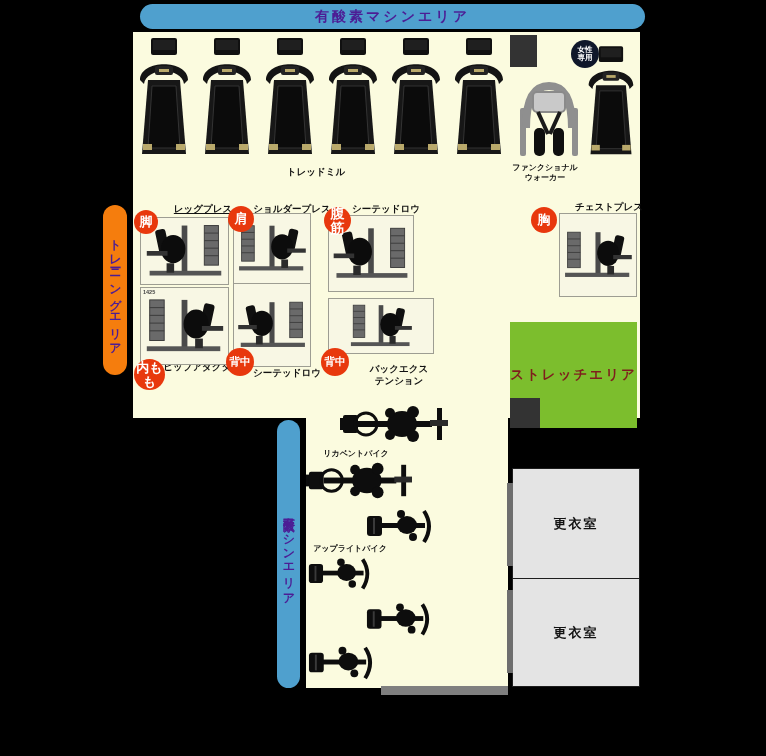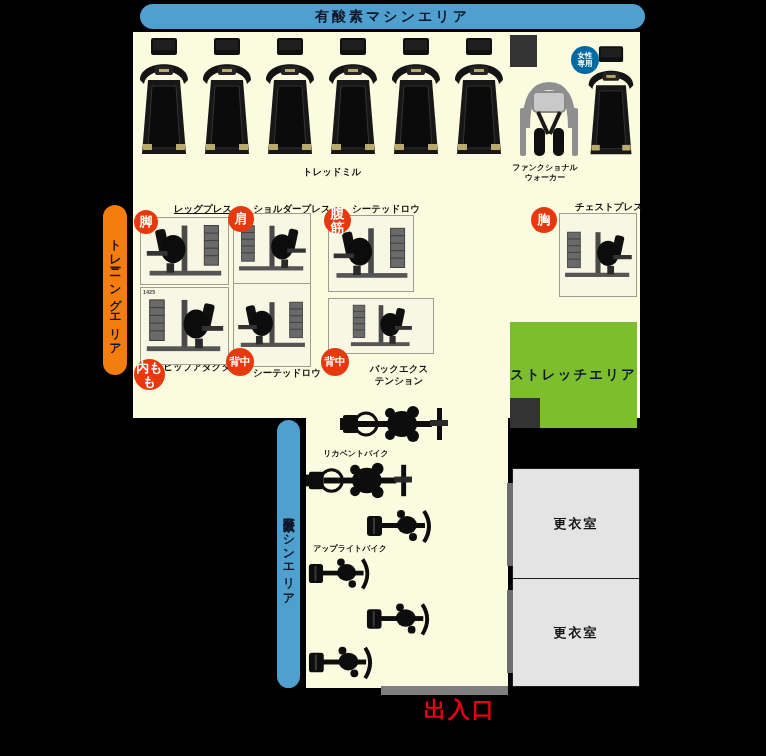--- a/index.html
+++ b/index.html
@@ -1,36 +1,36 @@
 <!DOCTYPE html>
 <html><head>
 <meta charset="utf-8">
 <style>
   html,body{margin:0;padding:0;background:#000;}
   body{font-family:"Liberation Sans","DejaVu Sans",sans-serif;}
   #stage{position:relative;width:766px;height:756px;background:#000;overflow:hidden;}
   .floor{position:absolute;background:#FBFBDF;}
-  .banner{position:absolute;background:#4FA0CE;color:#0f172a;font-weight:bold;
+  .banner{position:absolute;background:#4FA0CE;color:#4c1d95;font-weight:bold;
           display:flex;align-items:center;justify-content:center;font-family:Liberation Serif, serif;}
   .banner.h{border-radius:13px;font-size:14px;letter-spacing:3px;}
   .banner.v{border-radius:12px;writing-mode:vertical-rl;text-orientation:upright;
             font-size:12px;letter-spacing:1px;}
   .banner.orange{background:#F57D0D;}
   .mlabel{position:absolute;color:#121212;font-weight:bold;font-size:9.5px;
           text-align:center;white-space:nowrap;line-height:1.25;}
   .mlabel.tiny{font-size:8px;}
   .badge{position:absolute;background:#E8380D;color:#fff;border-radius:50%;
          display:flex;align-items:center;justify-content:center;font-weight:bold;
          text-align:center;line-height:1.05;z-index:6;}
-  .badge.pink{background:#0369a1;margin-top:6px;}
+  .badge.pink{background:#0f172a;}
   .mbox{position:absolute;background:#F8F7E4;border:1px solid #9d9d92;z-index:2;}
   .mbox svg{width:100%;height:100%;display:block;}
   .dim{position:absolute;font-size:5.5px;color:#444;top:1px;left:2px;font-weight:bold;}
   .pillar{position:absolute;background:#333;}
-  .green{position:absolute;background:#7CBE2D;color:#0f172a;font-weight:bold;font-size:13.5px;
+  .green{position:absolute;background:#7CBE2D;color:#7f1d1d;font-weight:bold;font-size:13.5px;
          display:flex;align-items:center;justify-content:center;letter-spacing:2px;z-index:3;}
   .locker{position:absolute;background:#E4E4E4;border:1px solid #1d1d1d;color:#111;
           font-weight:bold;font-size:13px;display:flex;align-items:center;justify-content:center;
           letter-spacing:2px;}
   .door{position:absolute;background:#6e6e6e;z-index:4;}
   .machine{position:absolute;z-index:2;}
   .machine svg{width:100%;height:100%;display:block;}
   .flip{transform:scaleX(-1);}
   .entrybar{position:absolute;background:#7f7f7f;z-index:4;}
   .entry{position:absolute;color:#E60012;font-weight:bold;font-size:22px;letter-spacing:2px;
@@ -132,21 +132,21 @@
   <div class="machine" style="left:387px;top:38px;width:58px;height:122px;">
       <svg viewBox="0 0 58 122">
         <use href="#sym-treadmill"></use>
       </svg>
     </div>
   <div class="machine" style="left:450px;top:38px;width:58px;height:122px;">
       <svg viewBox="0 0 58 122">
         <use href="#sym-treadmill"></use>
       </svg>
     </div>
-  <div class="mlabel" style="left:292px;top:166px;width:80px;">トレッドミル</div>
+  <div class="mlabel" style="left:276px;top:166px;width:80px;">トレッドミル</div>
 
   <div class="pillar" style="left:510px;top:35px;width:27px;height:32px;"></div>
 
   <div class="machine" style="left:520px;top:82px;width:58px;height:78px;">
     <svg viewBox="0 0 58 78">
         <use href="#sym-walker"></use>
       </svg>
   </div>
   <div class="mlabel tiny" style="left:500px;top:163px;width:90px;">
     <div>ファンクショナル</div>
@@ -275,15 +275,14 @@
   <div class="locker" style="left:512px;top:468px;width:126px;height:109px;">
     <span>更衣室</span>
   </div>
   <div class="locker" style="left:512px;top:578px;width:126px;height:107px;">
     <span>更衣室</span>
   </div>
   <div class="door" style="left:507px;top:483px;width:6px;height:83px;"></div>
   <div class="door" style="left:507px;top:590px;width:6px;height:83px;"></div>
 
   <div class="entrybar" style="left:381px;top:686px;width:127px;height:9px;"></div>
-  <div class="entry" style="left:410px;top:695px;width:100px;">出入口</div>
 
 </div>
 
 </body></html>

